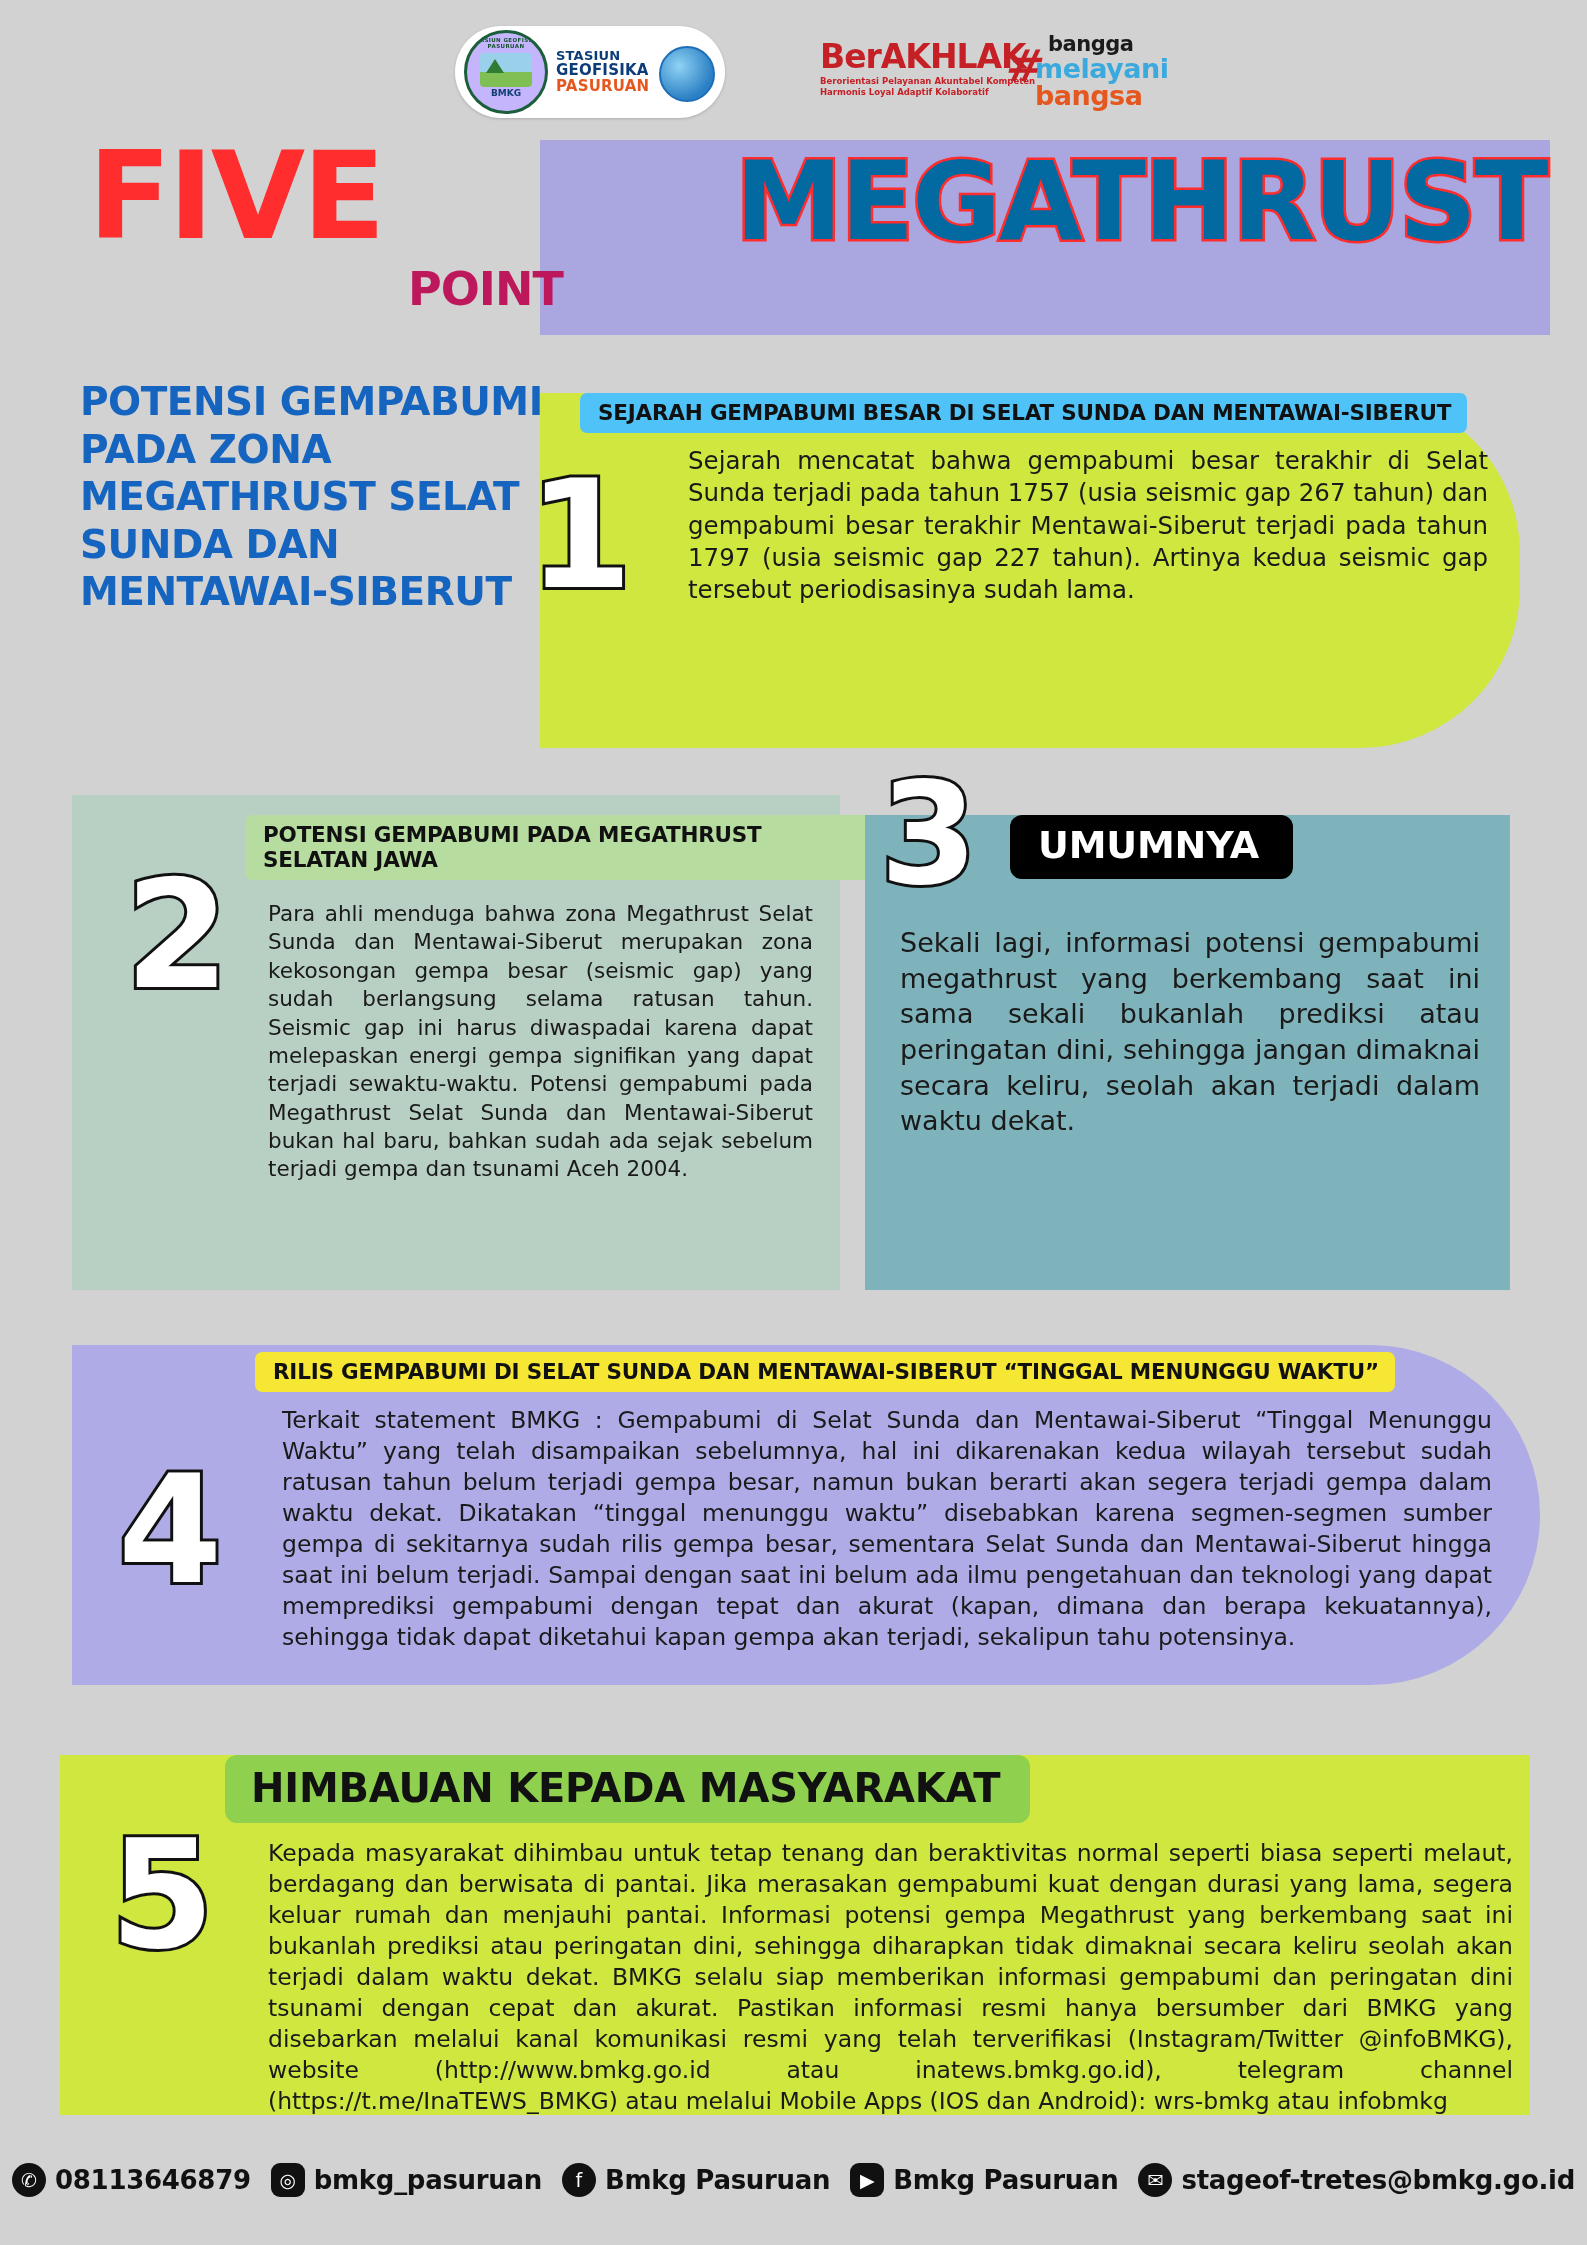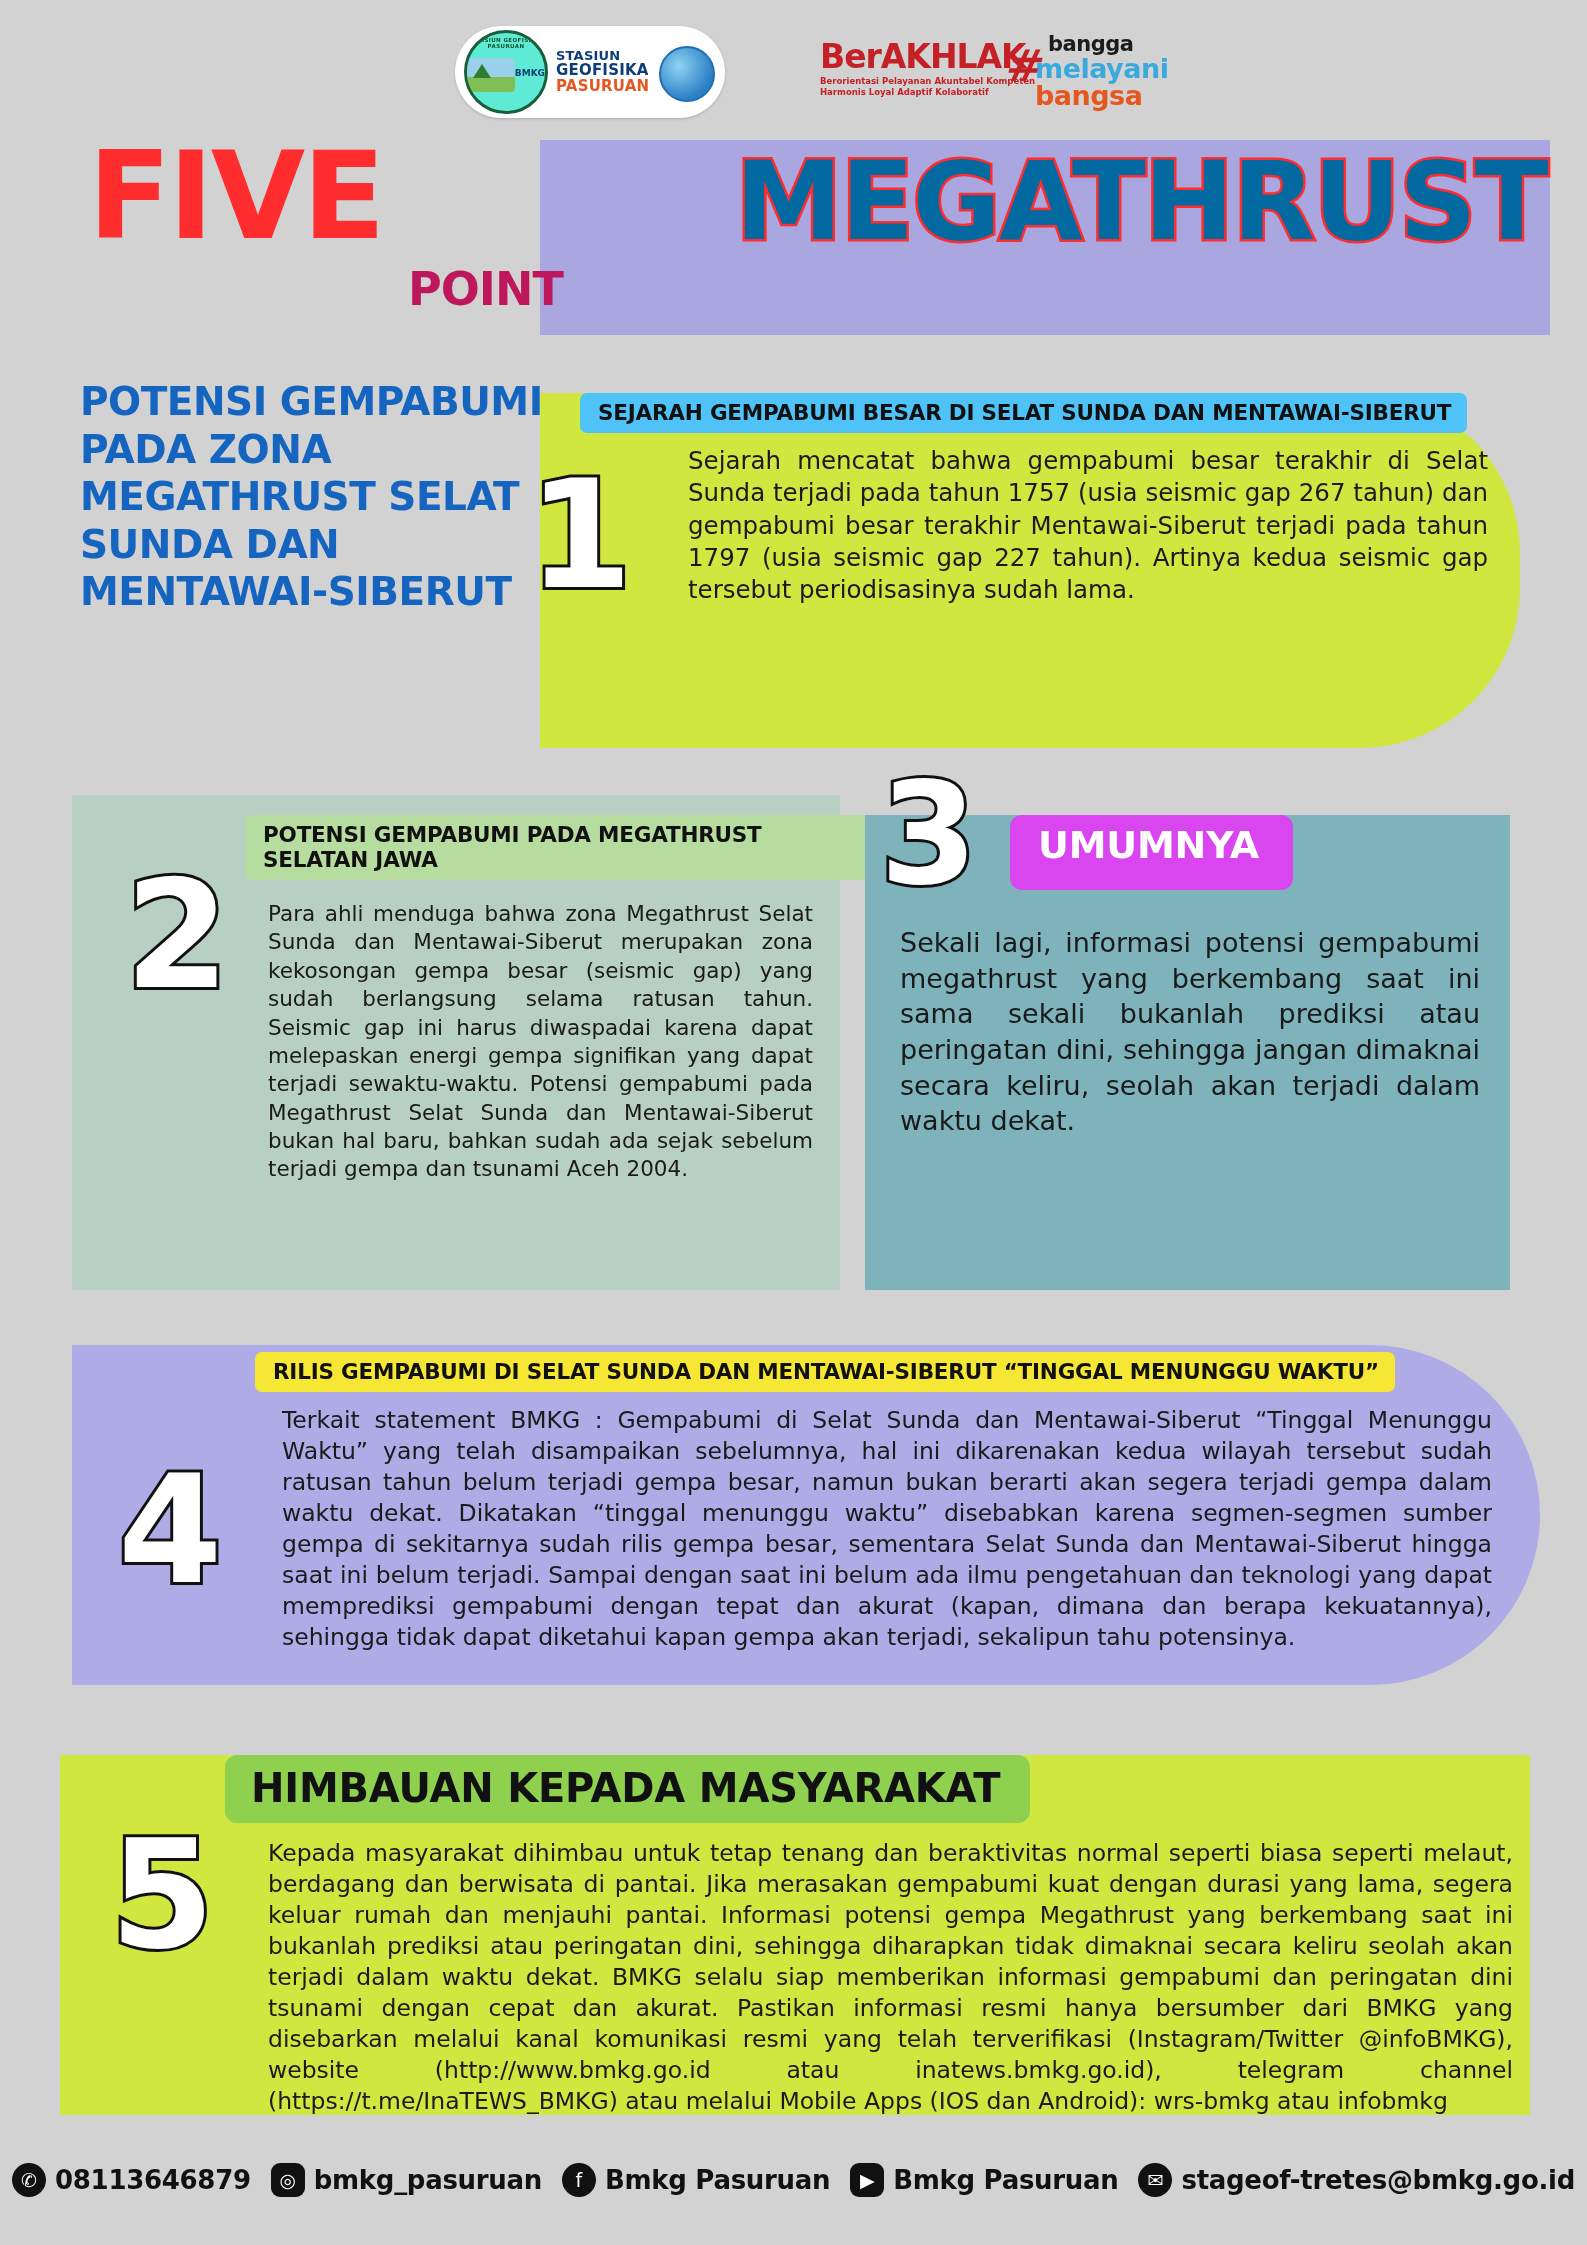--- a/index.html
+++ b/index.html
@@ -14,22 +14,22 @@
 
   
   .header{position:absolute;top:18px;left:0;width:100%;height:115px;}
   .logo-pill{
     position:absolute;left:455px;top:8px;width:270px;height:92px;
     background:#ffffff;border-radius:46px;display:flex;align-items:center;
     box-shadow:0 1px 3px rgba(0,0,0,.18);
   }
   .logo-circle{
     width:78px;height:78px;border-radius:50%;margin-left:9px;
-    background:#5eead4;border:3px solid #1b5e3a;position:relative;flex:0 0 auto;
-    display:flex;align-items:center;justify-content:center;flex-direction:row;
+    background:#c4b5fd;border:3px solid #1b5e3a;position:relative;flex:0 0 auto;
+    display:flex;align-items:center;justify-content:center;flex-direction:column;
     overflow:hidden;
   }
   .logo-circle .ring-text{
     position:absolute;top:4px;left:0;right:0;text-align:center;
     font-size:5.5px;letter-spacing:.4px;color:#14532d;font-weight:bold;
   }
   .logo-circle .lc-inner{
     width:52px;height:34px;background:linear-gradient(#9bd0ea 55%,#7fbf54 55%);
     border-radius:4px;margin-top:6px;position:relative;
   }
@@ -121,22 +121,22 @@
   .card2-chip{position:absolute;left:245px;top:815px;background:#b7dca0;width:632px;box-sizing:border-box;}
   .card2-num{position:absolute;left:125px;top:860px;}
   .card2-text{position:absolute;left:268px;top:900px;width:545px;font-size:21.5px;}
 
   
   .card3{
     position:absolute;left:865px;top:815px;width:645px;height:475px;
     background:#7fb3bb;
   }
   .card3-chip{
-    position:absolute;left:1010px;top:815px;background:#d946ef;color:#fff;
-    font-size:38px;padding:8px 34px 23px 28px;border-radius:12px;
+    position:absolute;left:1010px;top:815px;background:#000000;color:#fff;
+    font-size:38px;padding:8px 34px 12px 28px;border-radius:12px;
   }
   .card3-num{position:absolute;left:880px;top:765px;font-size:140px;}
   .card3-text{position:absolute;left:900px;top:925px;width:580px;font-size:27px;}
 
   
   .card4{
     position:absolute;left:72px;top:1345px;width:1468px;height:340px;
     background:#aeabe6;border-radius:0 170px 170px 0;
   }
   .card4-chip{position:absolute;left:255px;top:1352px;background:#f5e733;}

